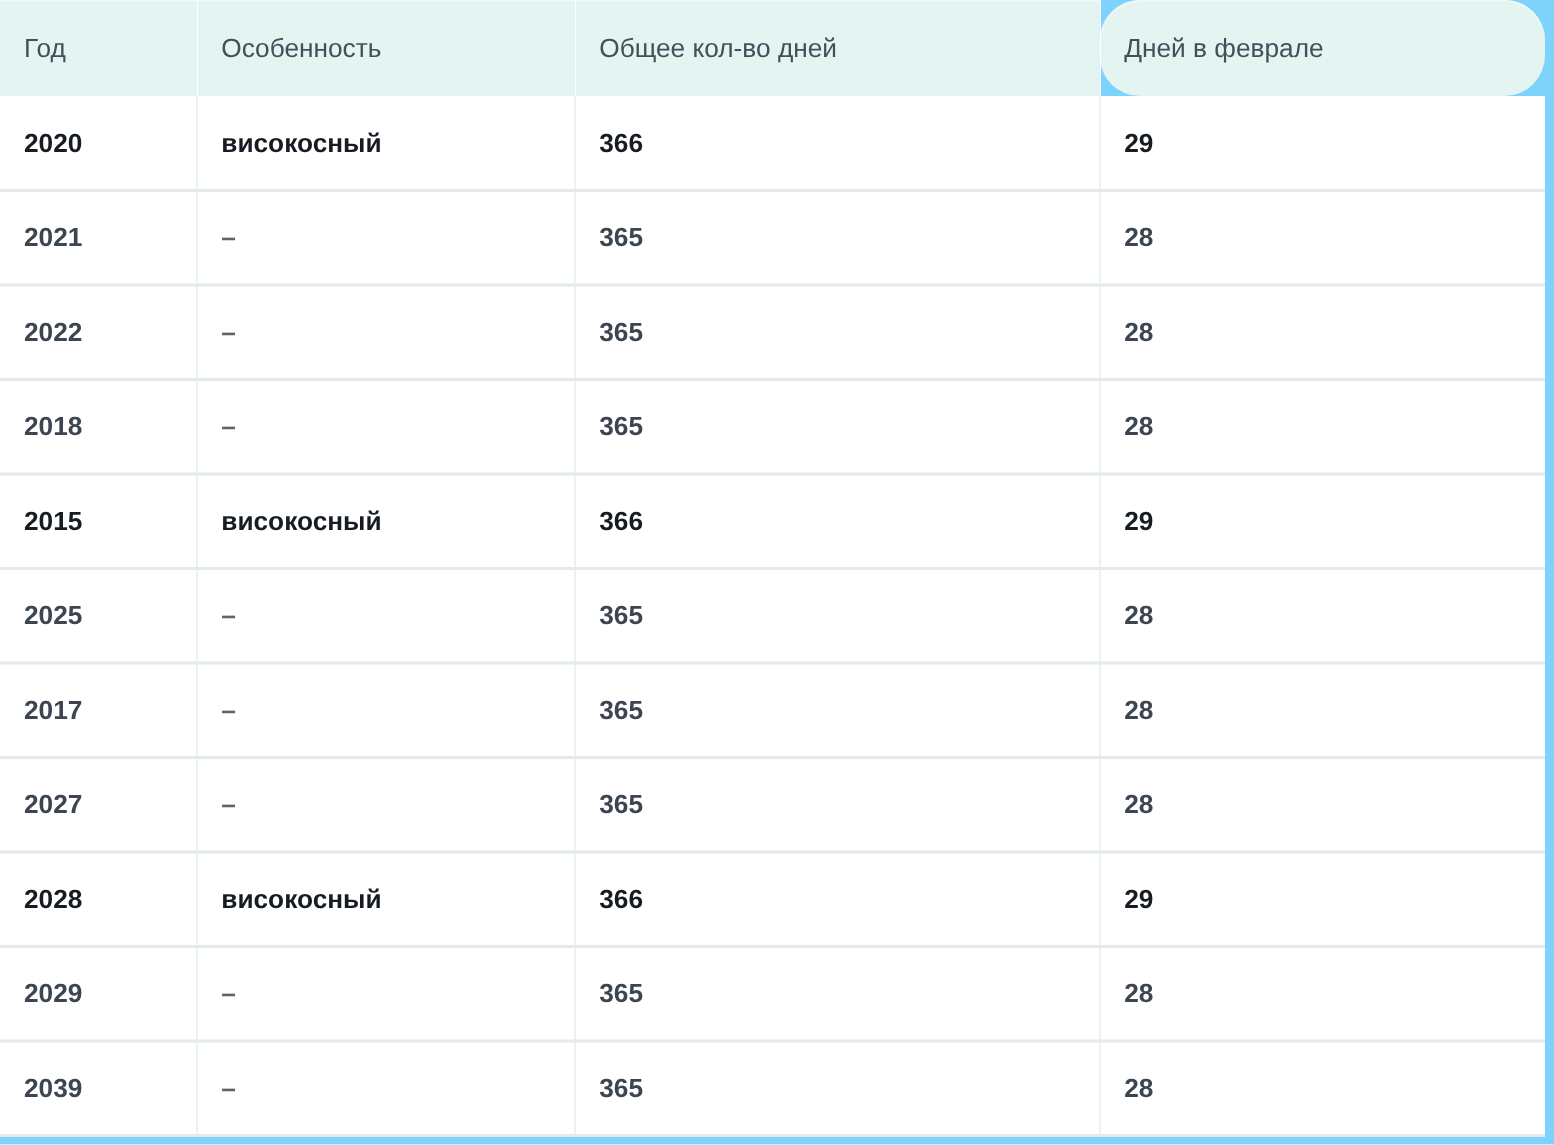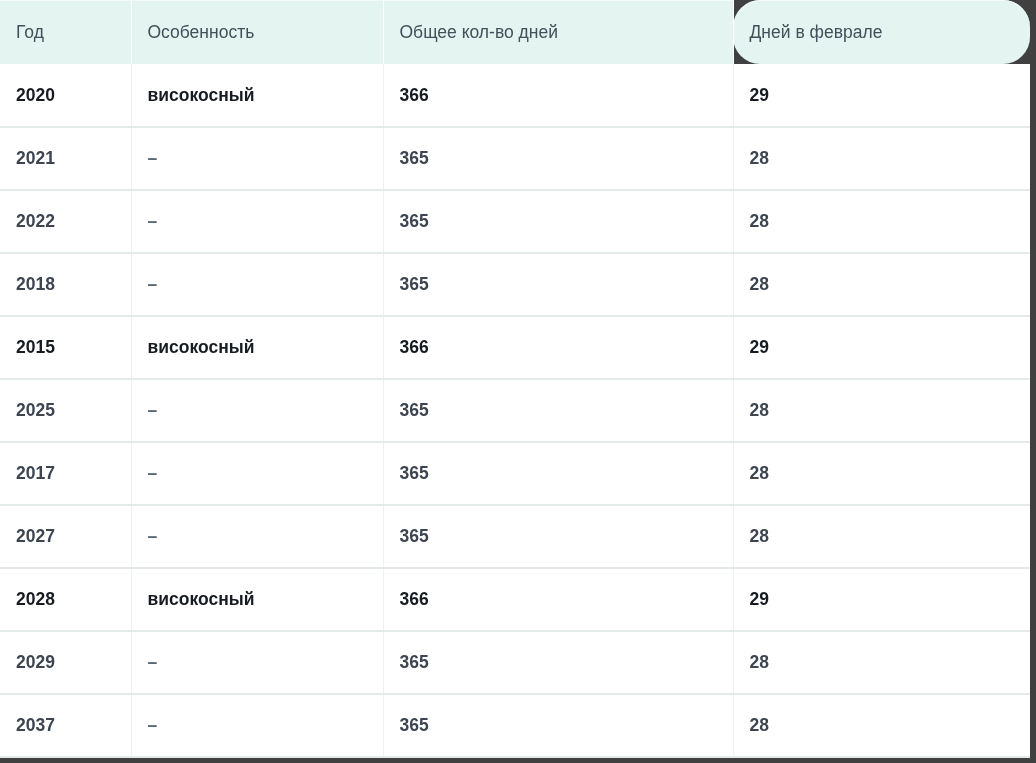--- a/index.html
+++ b/index.html
@@ -11,21 +11,21 @@
     width: 1036px;
     height: 763px;
     overflow: hidden;
     font-family: "Liberation Sans", "DejaVu Sans", sans-serif;
     -webkit-font-smoothing: antialiased;
   }
 
   .table-wrap {
     width: 1036px;
     height: 763px;
-    background: #404040;
+    background: #7dd3fc;
     box-sizing: border-box;
     padding-right: 6px;
     overflow: hidden;
   }
 
   table.leap-table {
     width: 1030px;
     border-collapse: collapse;
     table-layout: fixed;
   }
@@ -159,20 +159,20 @@
           <td>366</td>
           <td>29</td>
         </tr>
         <tr>
           <td>2029</td>
           <td class="dash">–</td>
           <td>365</td>
           <td>28</td>
         </tr>
         <tr>
-          <td>2037</td>
+          <td>2039</td>
           <td class="dash">–</td>
           <td>365</td>
           <td>28</td>
         </tr>
       </tbody>
   </table>
 </div>
 
 </body></html>

